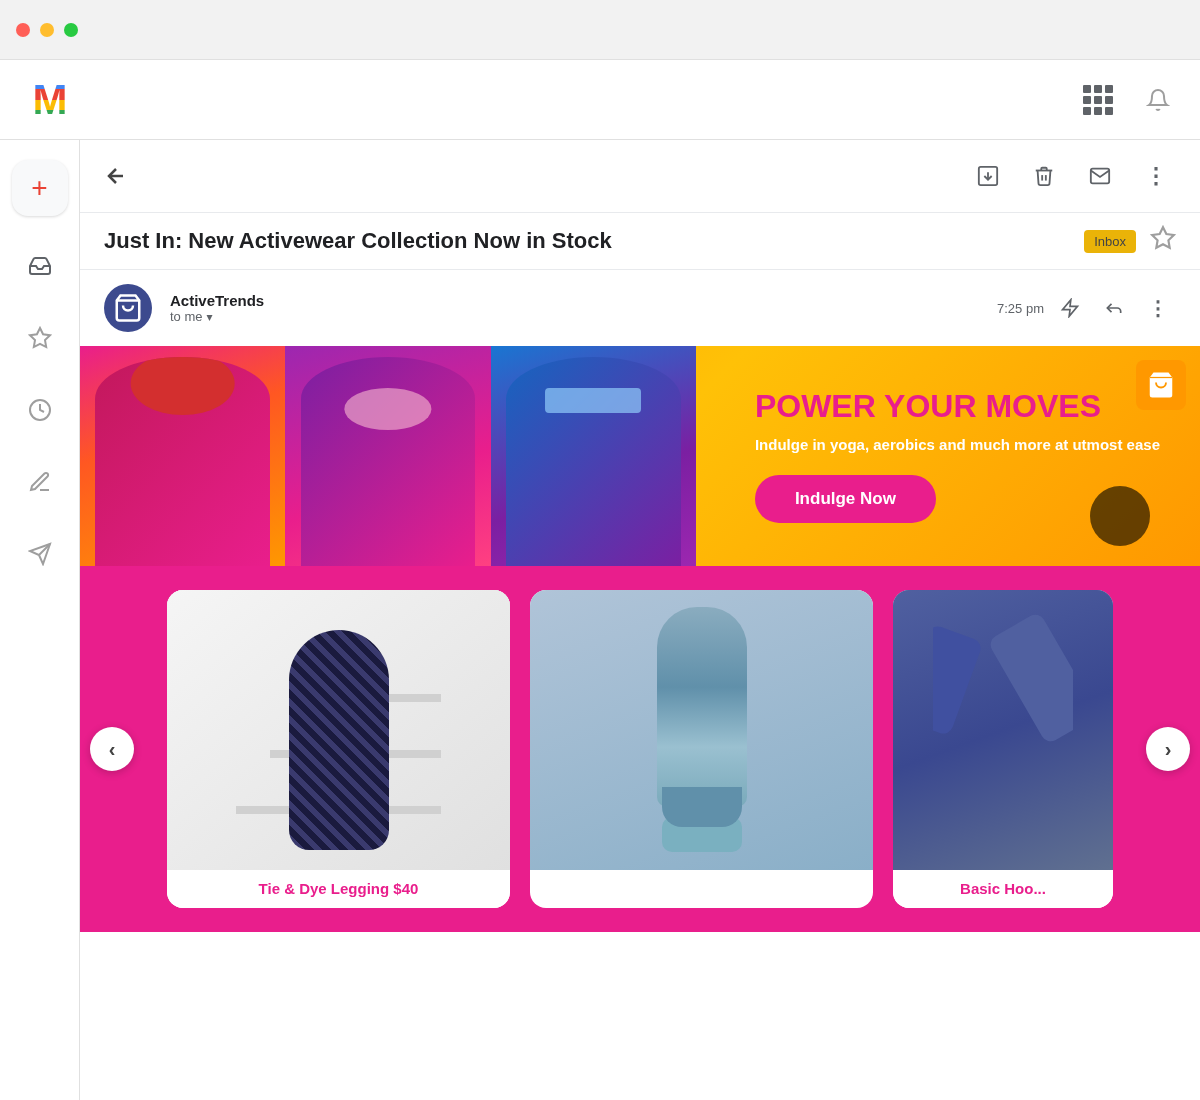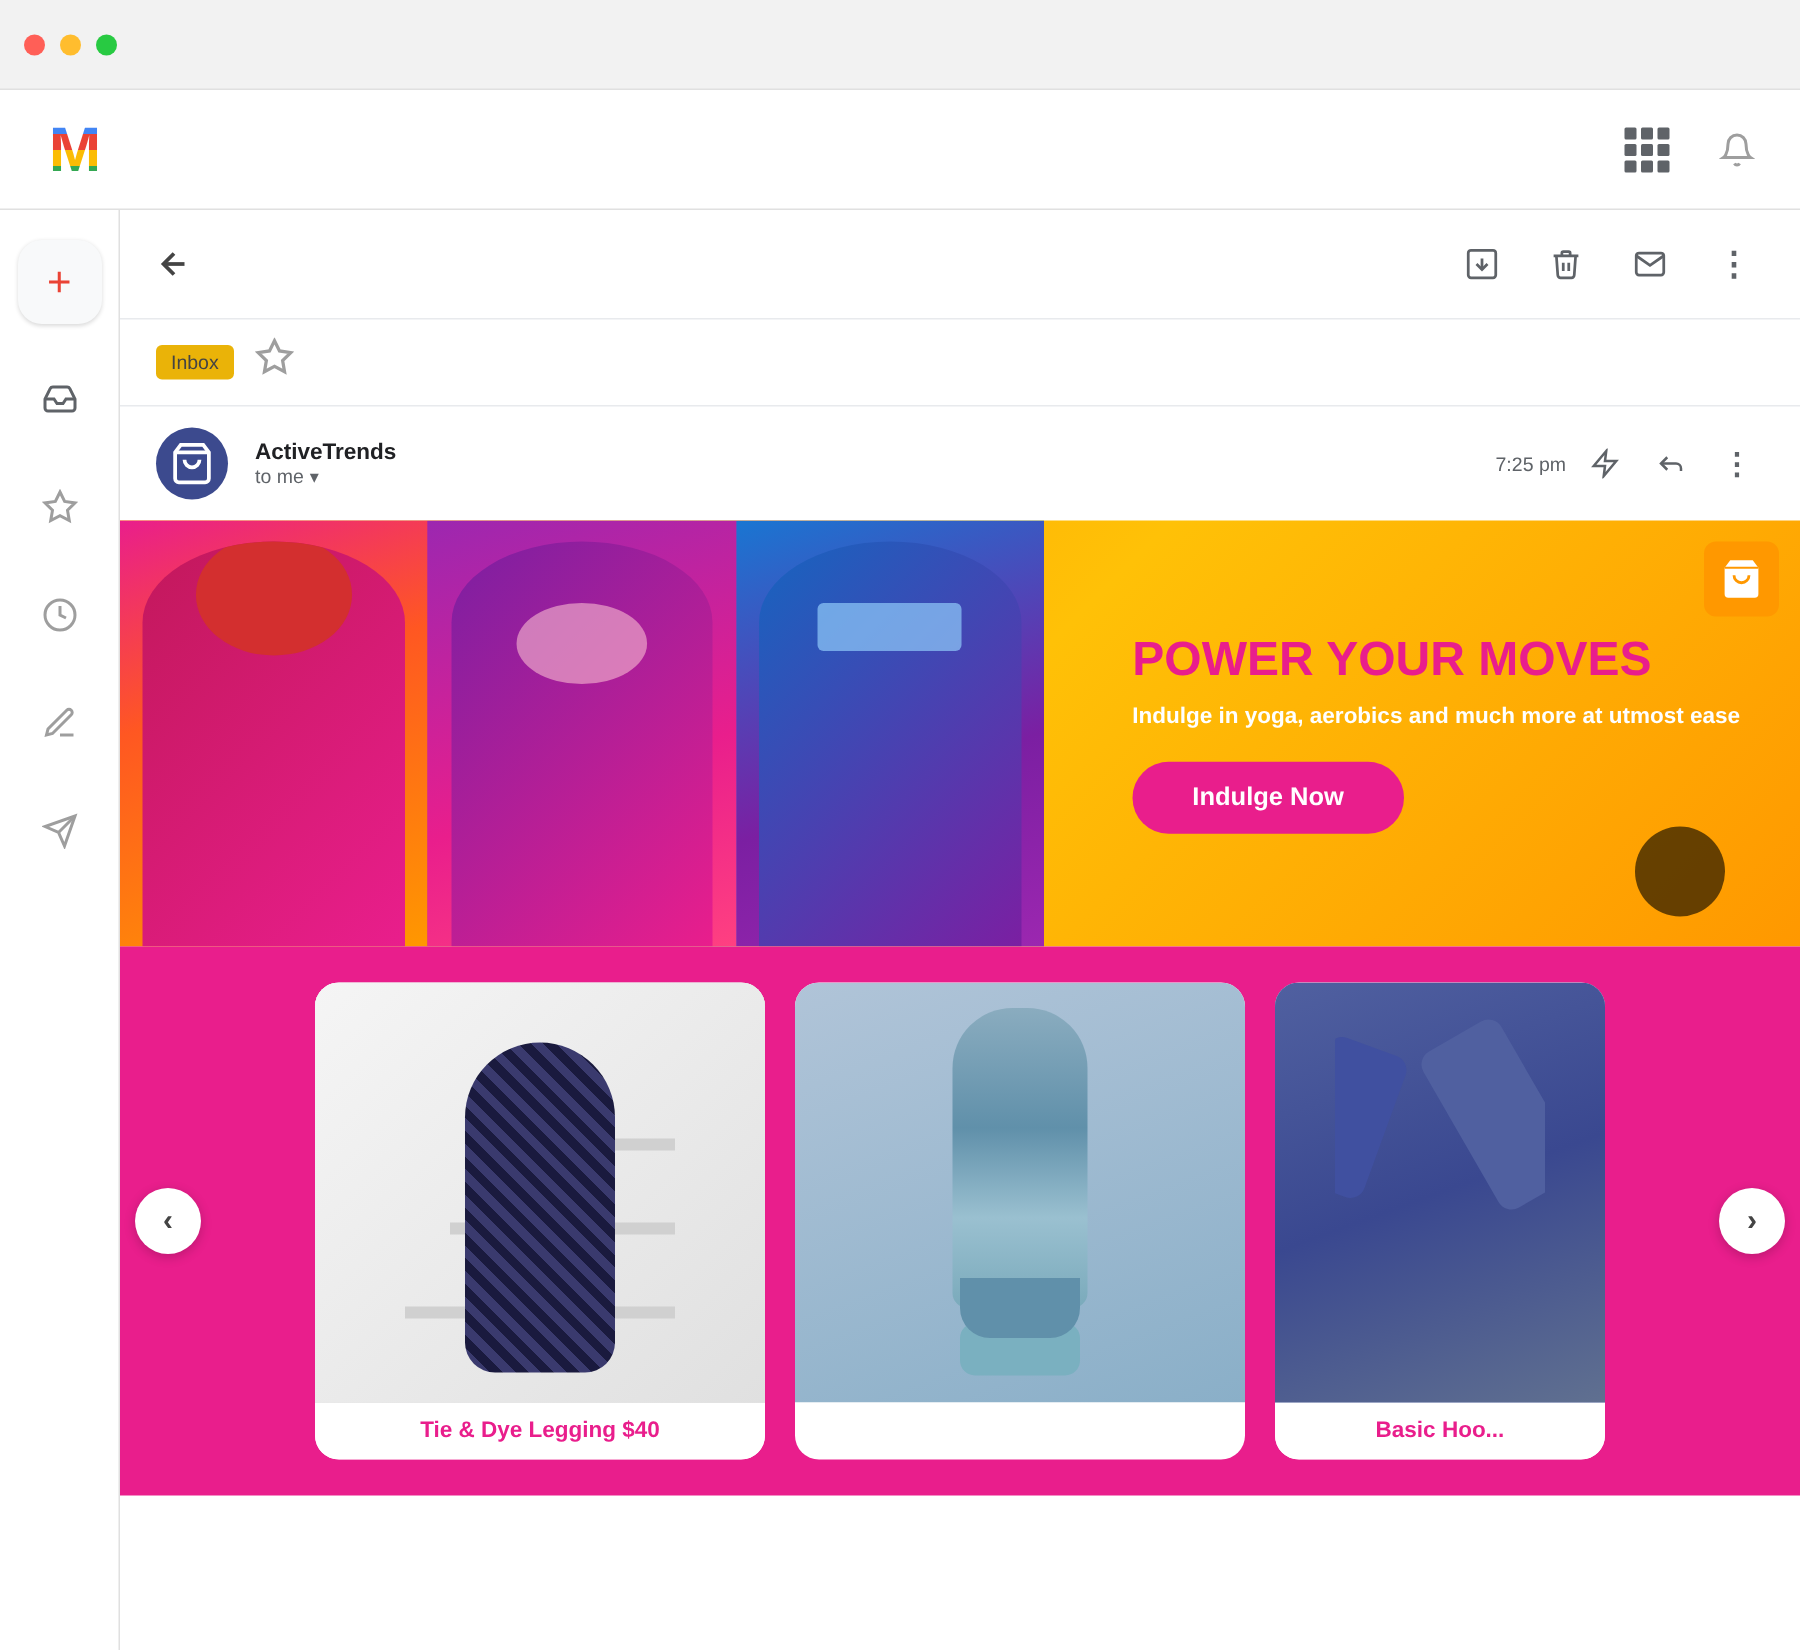--- a/index.html
+++ b/index.html
@@ -272,21 +272,21 @@
       cursor: pointer;
       color: #5f6368;
       border-radius: 50%;
     }
 
     
     .email-banner {
       margin: 0;
       position: relative;
       overflow: hidden;
-      height: 284px;
+      height: 220px;
       background: linear-gradient(135deg, #ff9800 0%, #ffc107 50%, #ff9800 100%);
     }
     .banner-models {
       position: absolute;
       left: 0; top: 0; bottom: 0;
       width: 55%;
       background: linear-gradient(to right, #e91e8c, #9c27b0, #2196f3);
       display: flex;
       align-items: flex-end;
       overflow: hidden;
@@ -385,21 +385,21 @@
     .product-grid {
       display: flex;
       gap: 20px;
       justify-content: center;
       padding: 0 60px;
     }
     .product-card {
       background: white;
       border-radius: 16px;
       overflow: hidden;
-      width: 300px;
+      width: 343px;
       flex-shrink: 0;
     }
     .product-img {
       width: 100%;
       height: 280px;
       display: flex;
       align-items: center;
       justify-content: center;
       overflow: hidden;
       background: #f5f5f5;
@@ -545,20 +545,21 @@
             <polyline points="22 6 12 13 2 6"></polyline>
           </svg>
         </div>
         <div class="tb-icon">
           <span style="font-size:22px;color:#5f6368;font-weight:700;line-height:1">⋮</span>
         </div>
       </div>
     </div>
 
     <div class="email-subject-bar">
+      <span class="subject-text">Just In: New Activewear Collection Now in Stock</span>
       <span class="inbox-badge">Inbox</span>
       <span class="star-btn">
         <svg width="26" height="26" viewBox="0 0 24 24" fill="none" stroke="#9e9e9e" stroke-width="2">
           <polygon points="12 2 15.09 8.26 22 9.27 17 14.14 18.18 21.02 12 17.77 5.82 21.02 7 14.14 2 9.27 8.91 8.26 12 2"></polygon>
         </svg>
       </span>
     </div>
 
     <div class="sender-row">
       <div class="sender-avatar">

